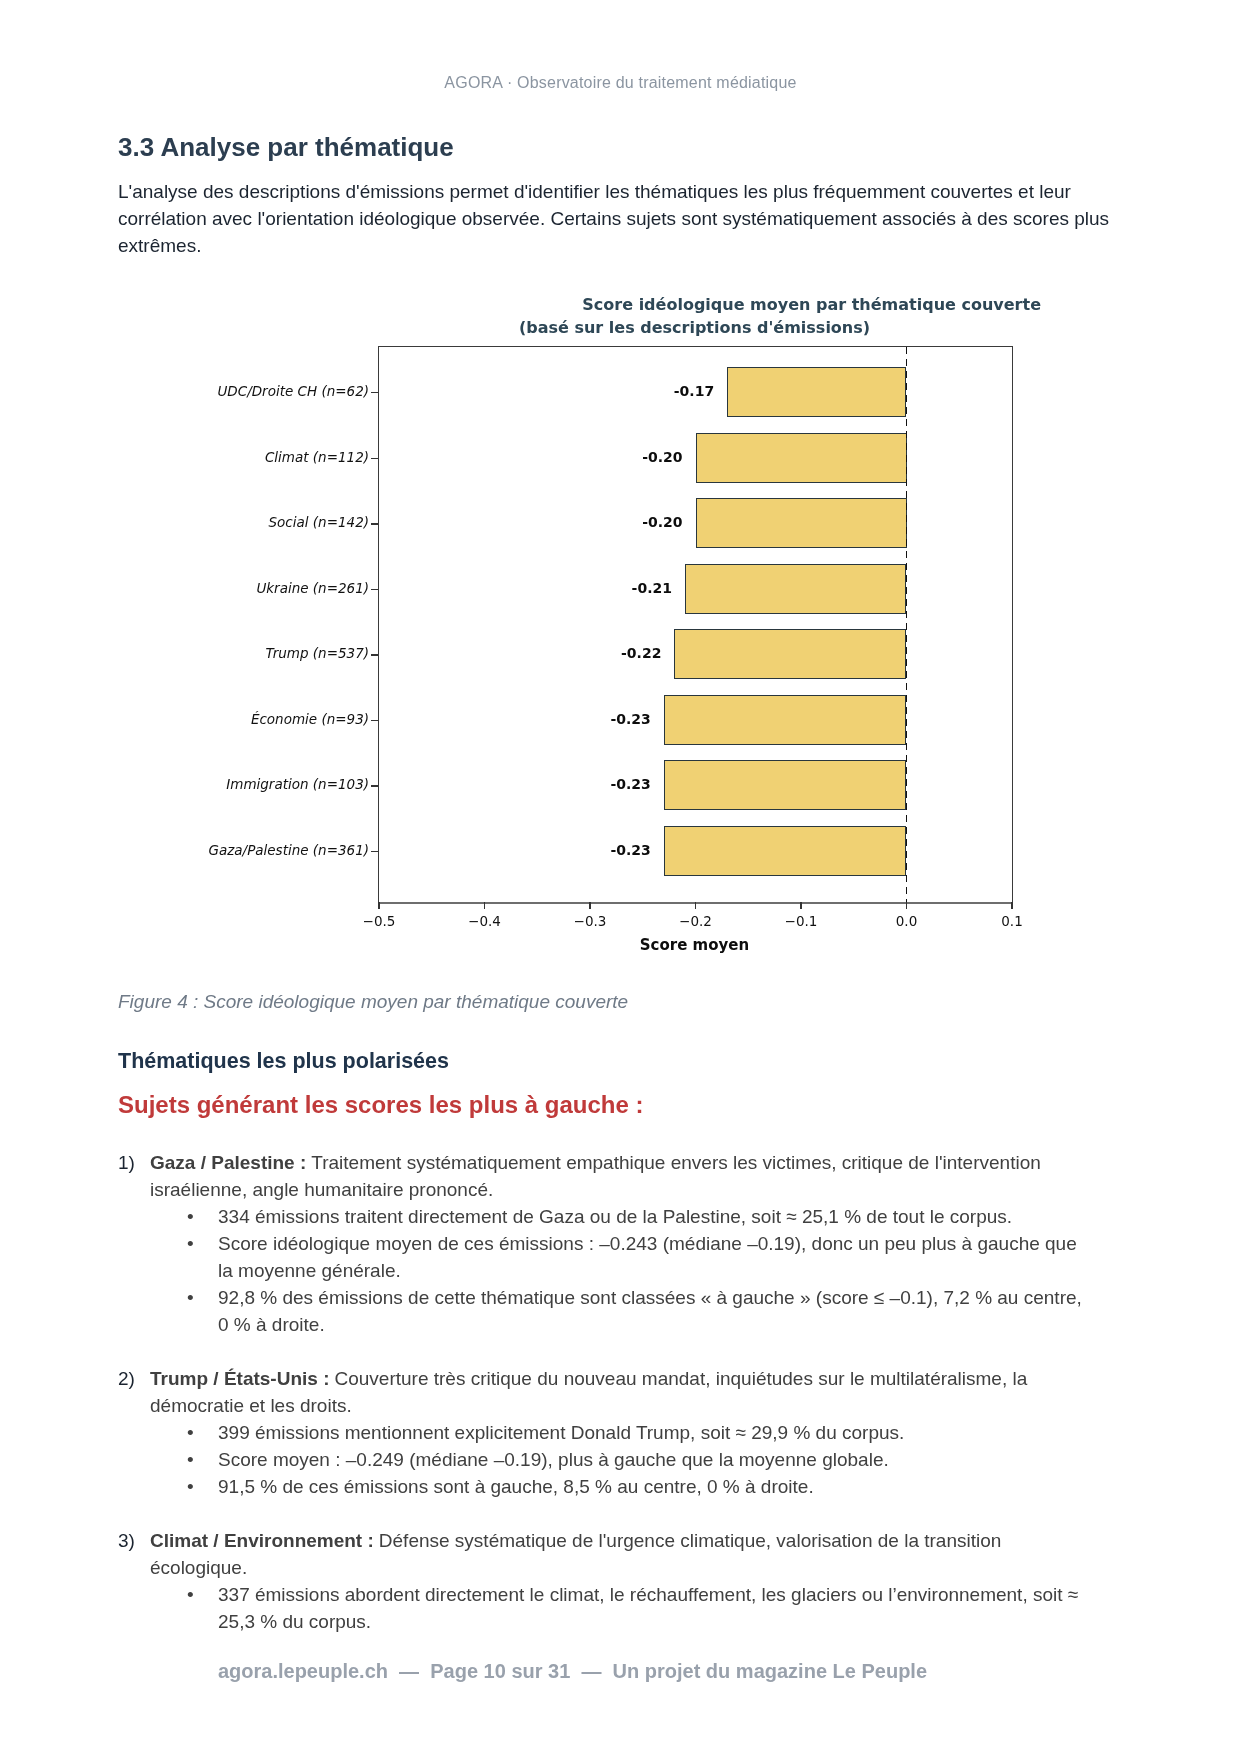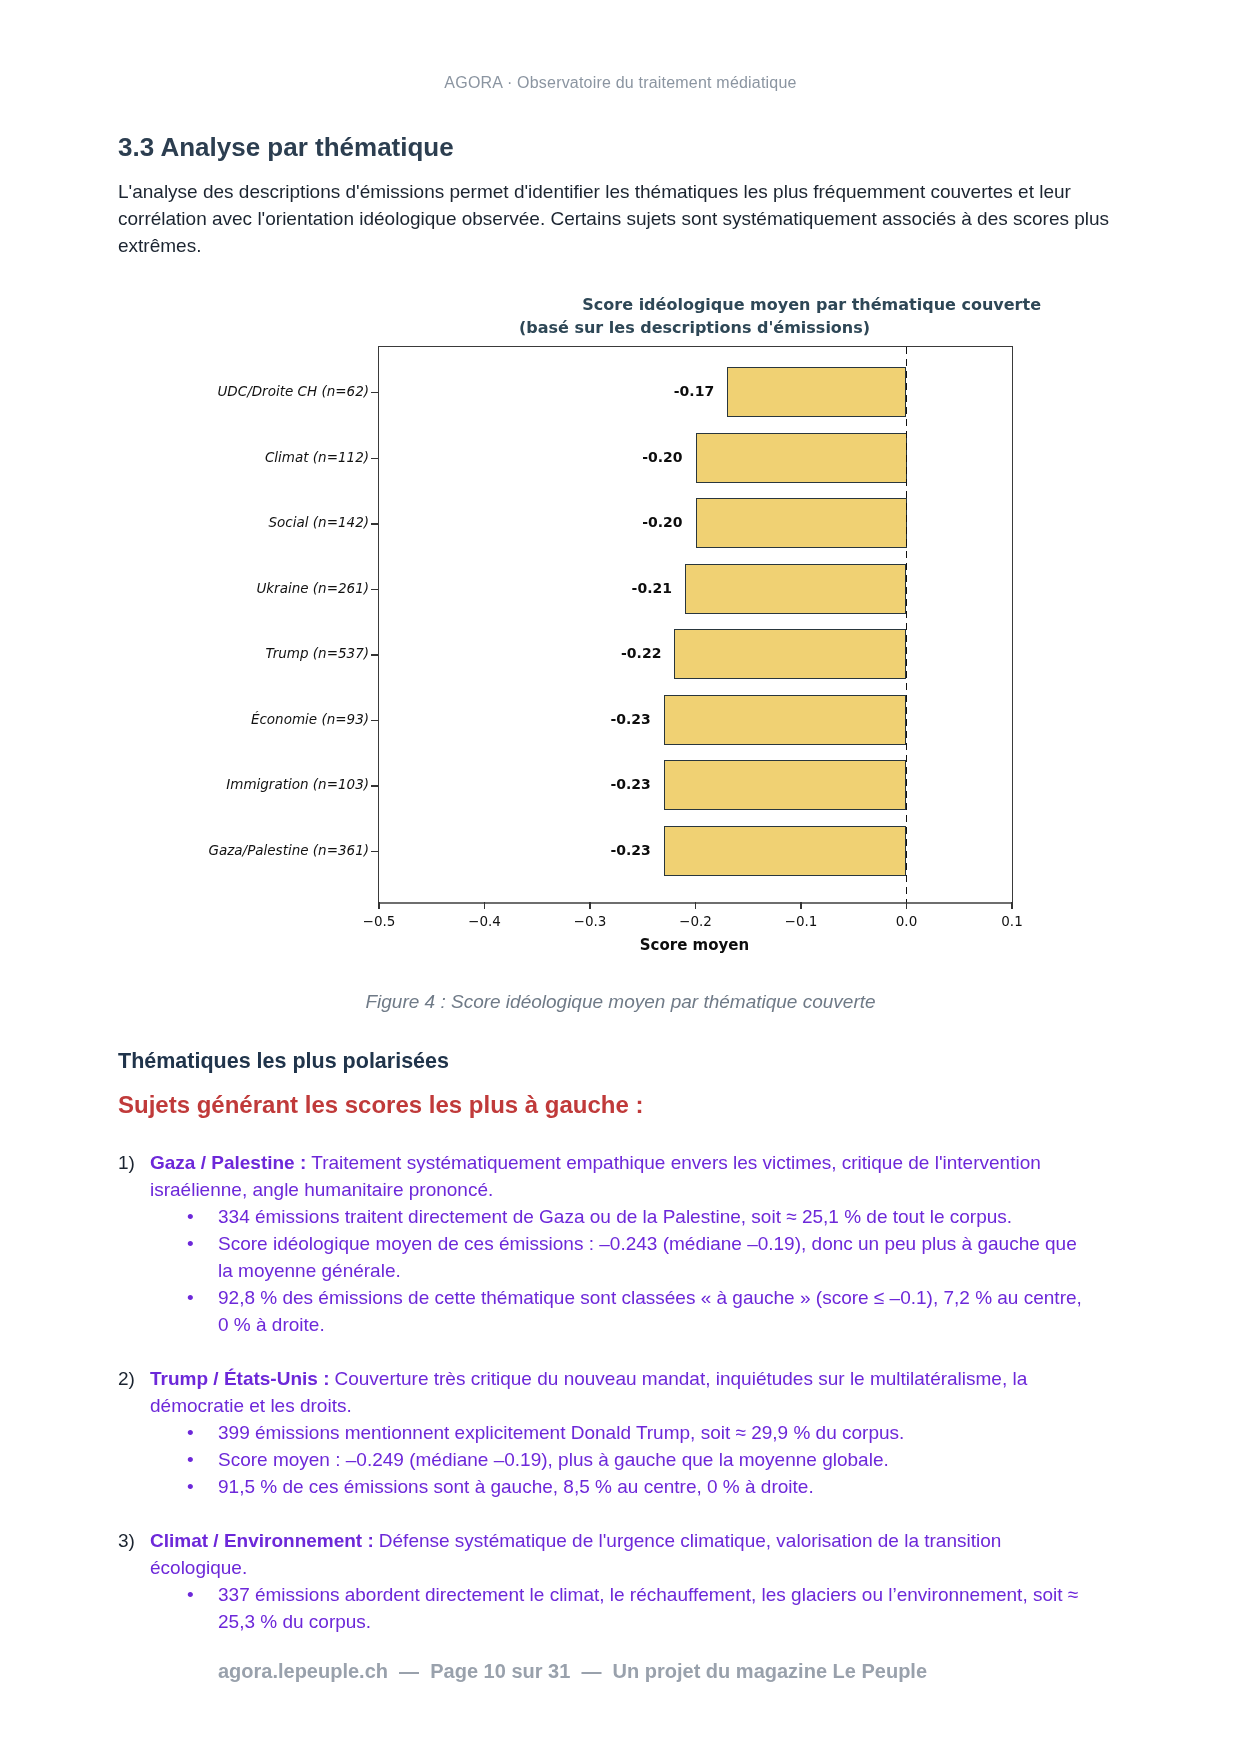--- a/index.html
+++ b/index.html
@@ -32,34 +32,34 @@
   .val-label{position:absolute;font-size:14px;font-weight:bold;color:#0d0d0d;white-space:nowrap;}
   .cat-label{position:absolute;right:calc(100% + 10px);font-size:13.5px;color:#111;white-space:nowrap;font-style:italic;}
   .ytick{position:absolute;left:-8px;width:7px;height:1.4px;background:#333;}
   .xtick{position:absolute;top:555px;width:1.4px;height:7px;background:#333;}
   .xtick-label{position:absolute;top:566px;width:70px;text-align:center;font-size:13.5px;color:#111;}
   .zero-line{position:absolute;top:0;width:1.6px;height:555px;
     background:repeating-linear-gradient(to bottom,#111 0 7px,transparent 7px 12px);}
   .x-label{position:absolute;left:260px;width:633px;top:645px;text-align:center;
     font-size:15px;font-weight:bold;color:#0d0d0d;}
   .fig-caption{
-    margin:12px 0 0 118px;width:1005px;text-align:center;
+    margin:12px 0 0 118px;width:1005px;text-align:left;
     font-size:19px;font-style:italic;color:#6f7a87;
   }
   
   h3.sub-heading{
     margin:36px 0 0 0;font-size:21.5px;line-height:25px;font-weight:bold;color:#20344b;
   }
   .red-lead{
     margin-top:17px;font-size:24px;font-weight:bold;color:#c03a3a;
   }
   .num-list{margin-top:30px;}
   .num-item{display:grid;grid-template-columns:32px 1fr;margin-bottom:27px;max-width:980px;}
   .num-cell{font-size:19px;line-height:27px;color:#1b2430;}
-  .item-body{font-size:19px;line-height:27px;color:#6d28d9;}
+  .item-body{font-size:19px;line-height:27px;color:#404040;}
   .item-lead{max-width:945px;}
   .item-label{font-weight:bold;margin-right:5px;}
   .bullets{margin-top:0;}
   .bullet{display:flex;margin-left:37px;max-width:905px;}
   .bullet .dot{width:31px;flex:0 0 31px;}
   .bullet .dot::before{content:"\2022";}
   .bullet .b-text{flex:1;}
   .page-footer{
     position:absolute;left:0;top:1660px;width:1145px;text-align:center;
     font-size:20px;color:#99a1ac;white-space:pre-wrap;font-weight:bold;

